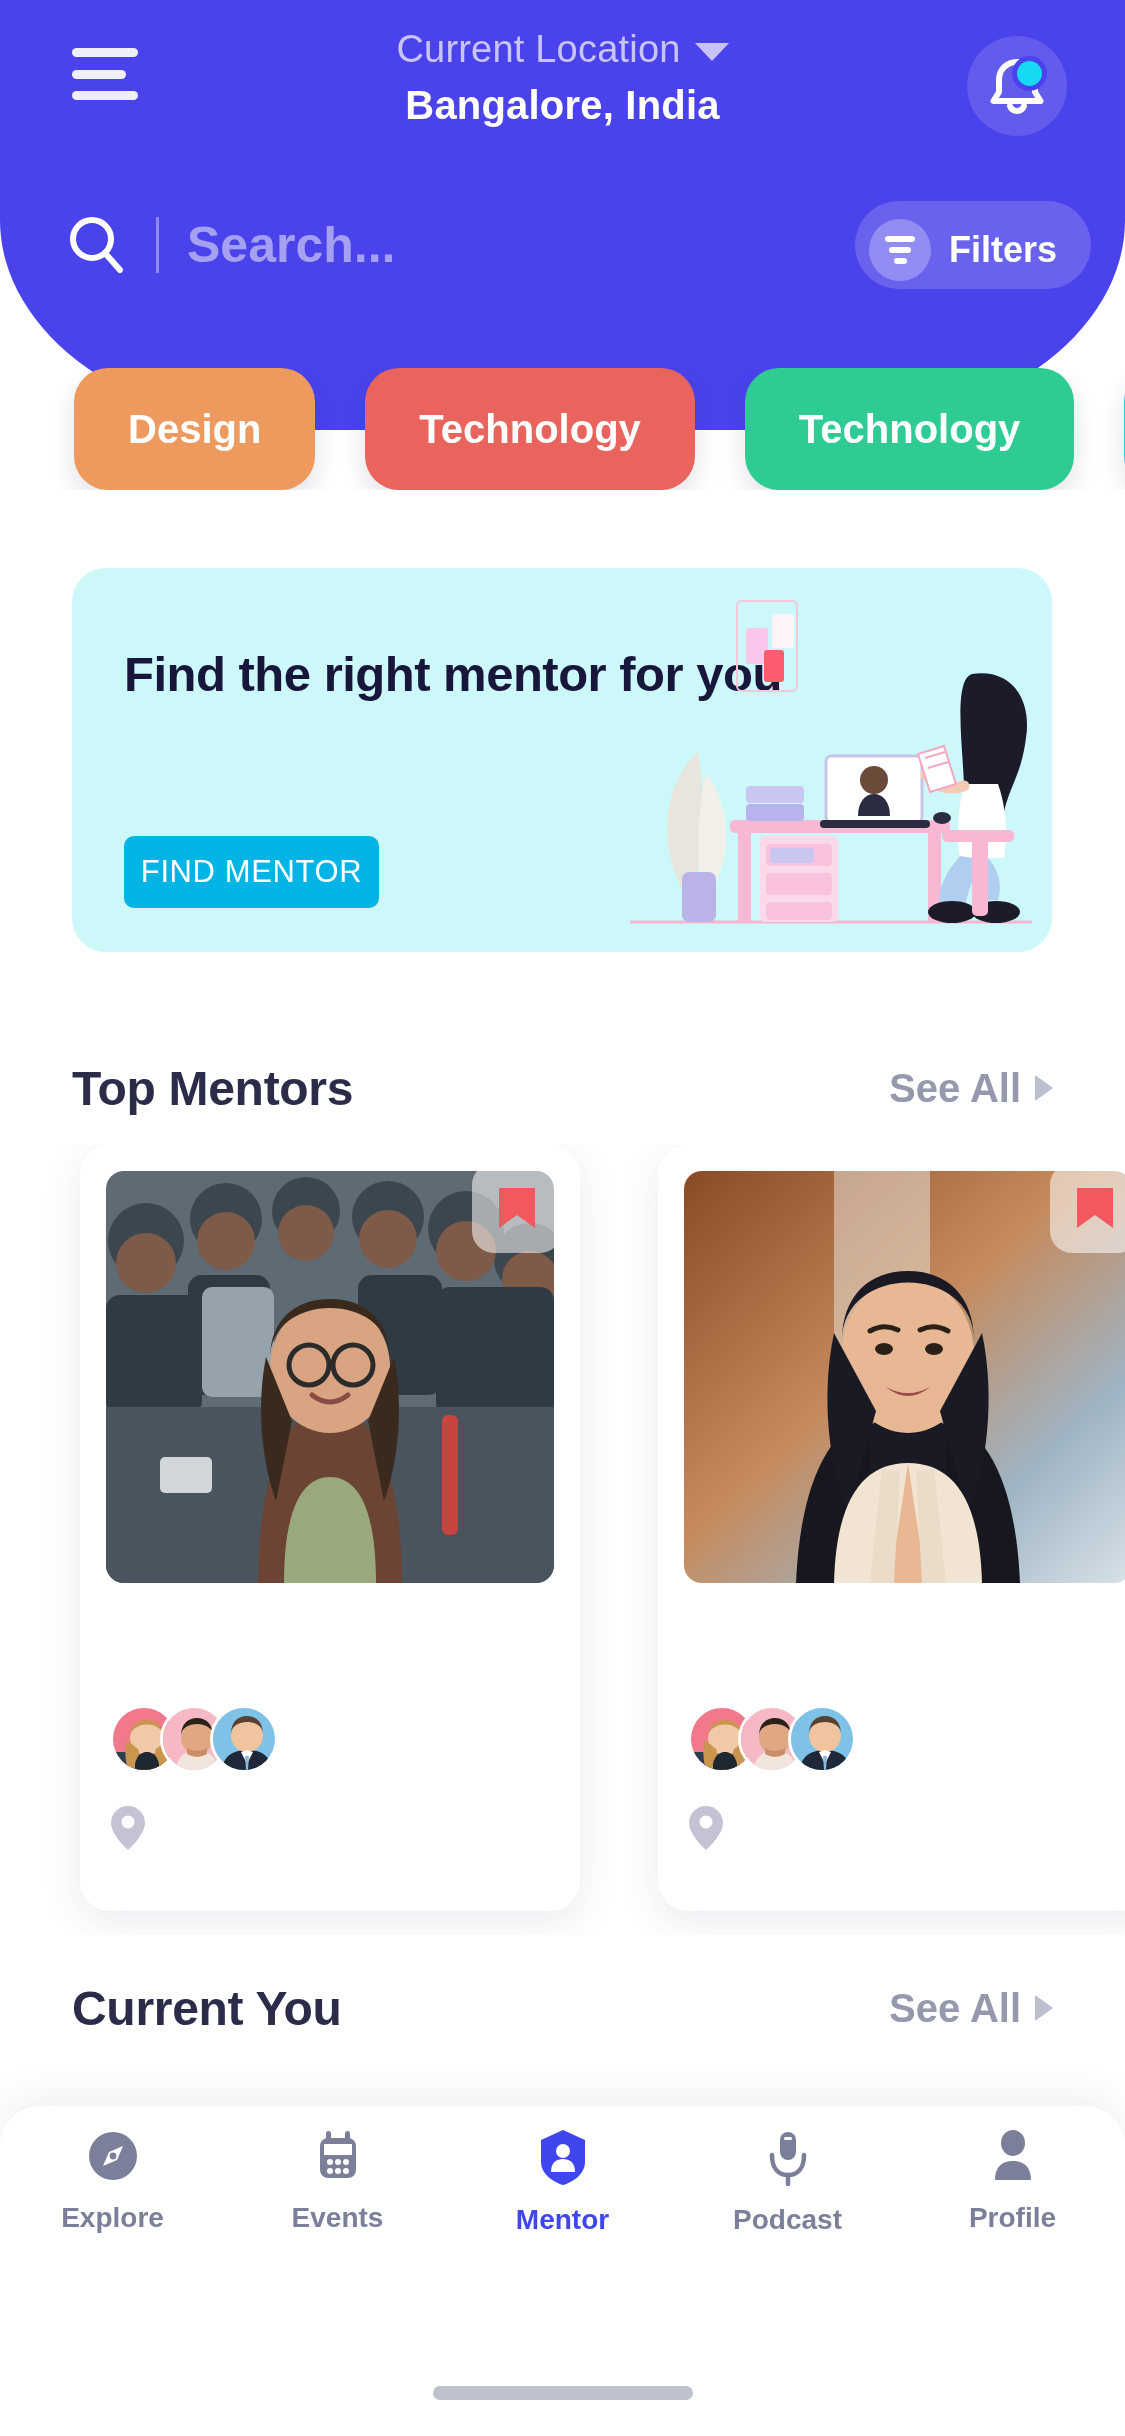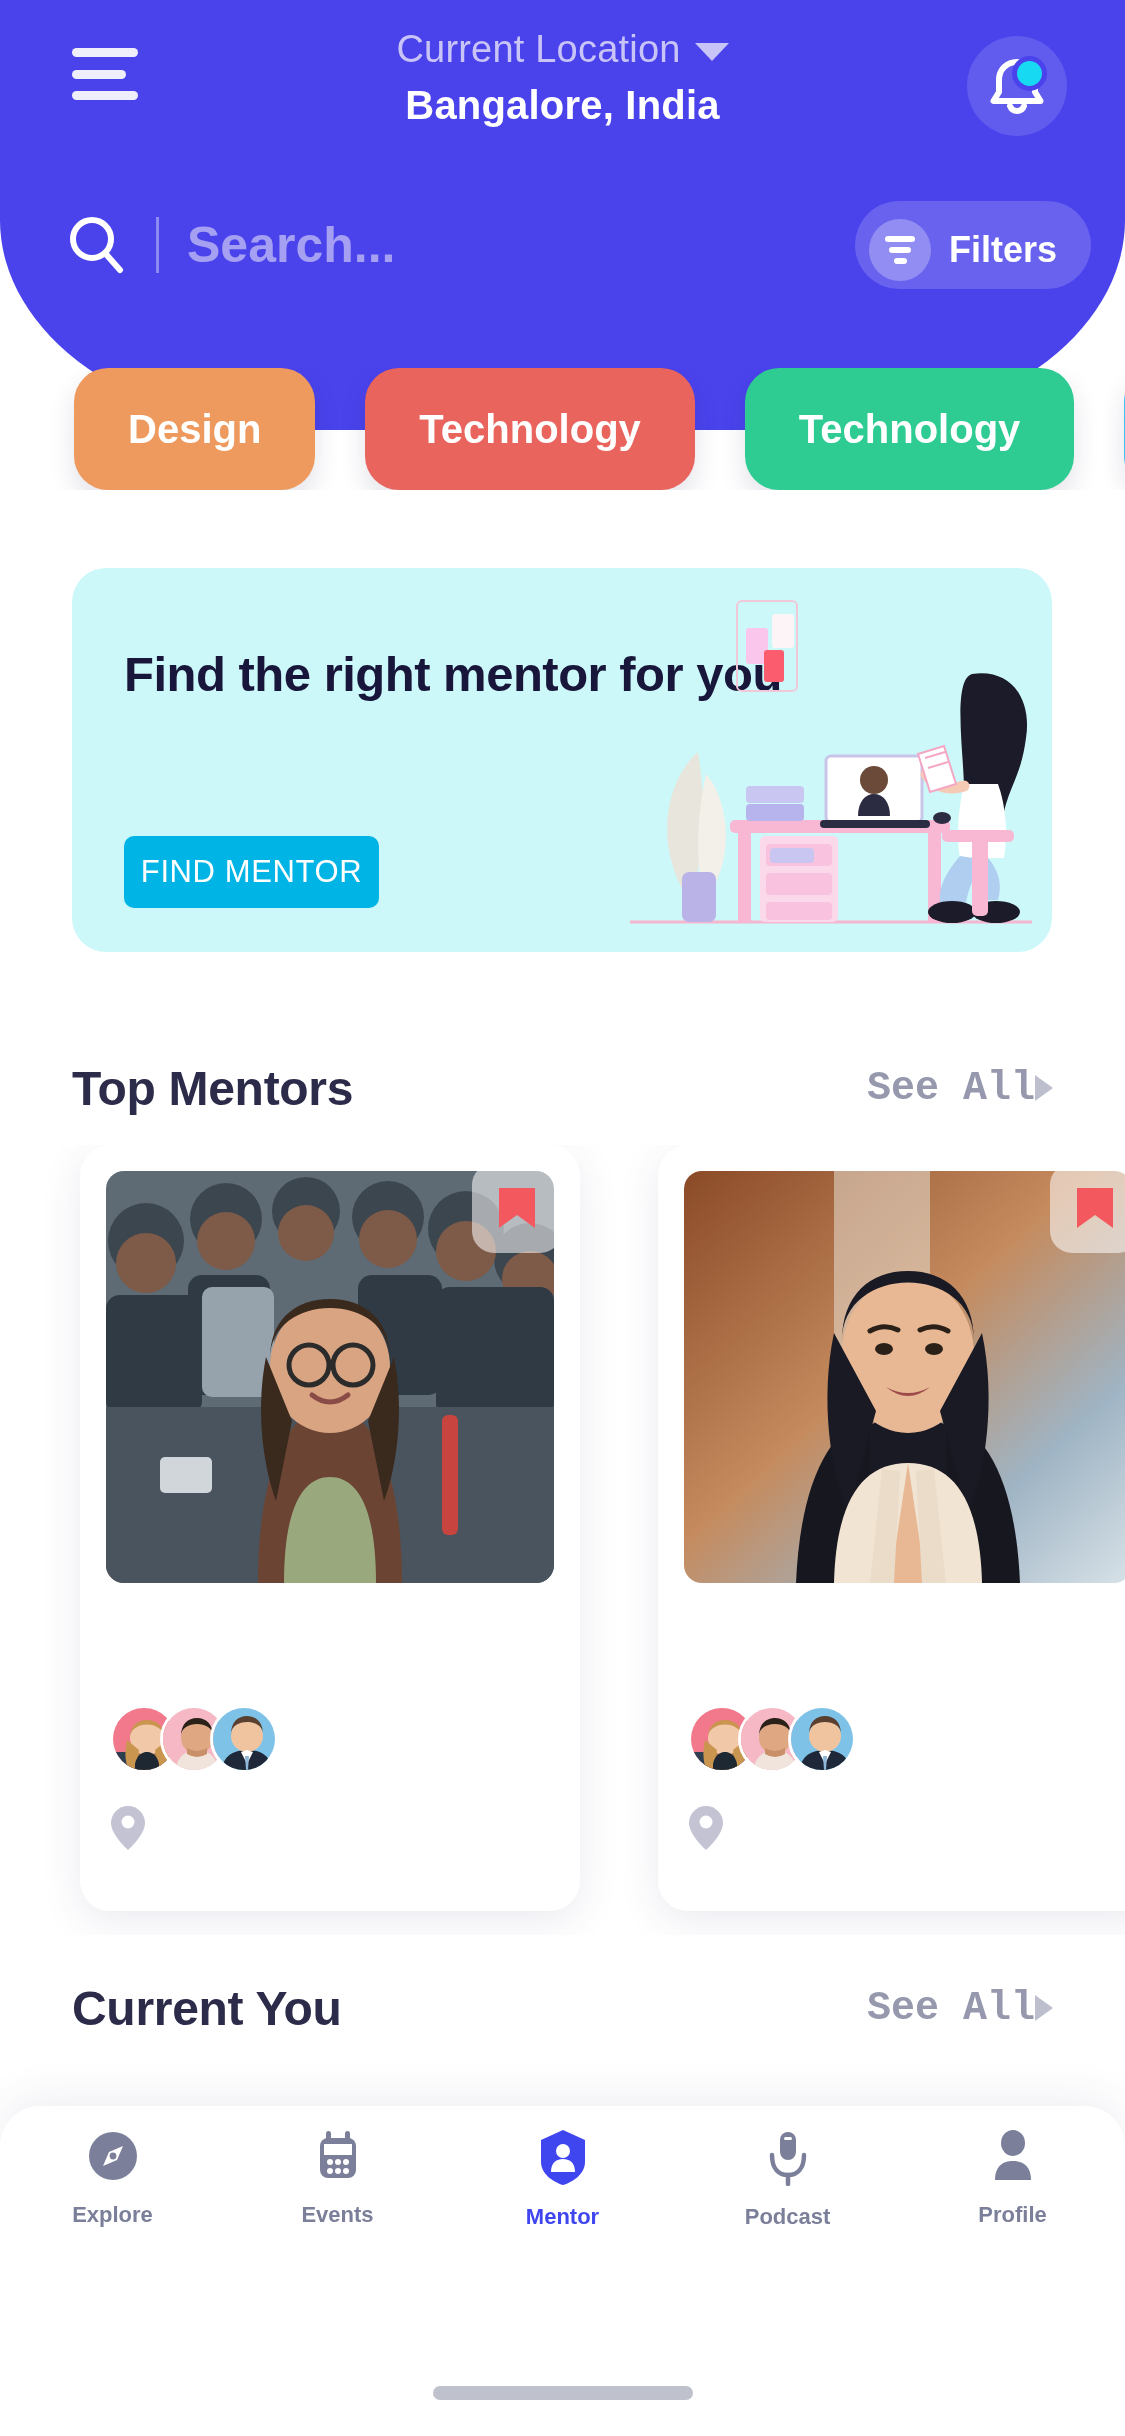--- a/index.html
+++ b/index.html
@@ -283,22 +283,22 @@
   .sec-title {
     font-size: 48px;
     font-weight: bold;
     color: #2C2C4A;
     letter-spacing: -0.3px;
     text-align: center;
   }
   .sec-all {
     display: flex;
     align-items: center;
-    cursor: pointer;
-    font-family: Liberation Mono, monospace;
+    gap: 14px;
+    cursor: pointer;
   }
   .sec-all-label {
     font-size: 40px;
     font-weight: bold;
     color: #9699AE;
   }
   .sec-tri {
     width: 0; height: 0;
     border-top: 13px solid transparent;
     border-bottom: 13px solid transparent;
@@ -411,21 +411,21 @@
   }
   .tab {
     flex: 1;
     display: flex;
     flex-direction: column;
     align-items: center;
     gap: 14px;
     cursor: pointer;
   }
   .tab-label {
-    font-size: 22px;
+    font-size: 28px;
     font-weight: bold;
     color: #7B7F99;
   }
   .tab.active .tab-label { color: #3F46F0; }
   .home-ind {
     position: absolute;
     left: 50%;
     transform: translateX(-50%);
     bottom: 36px;
     width: 260px;

